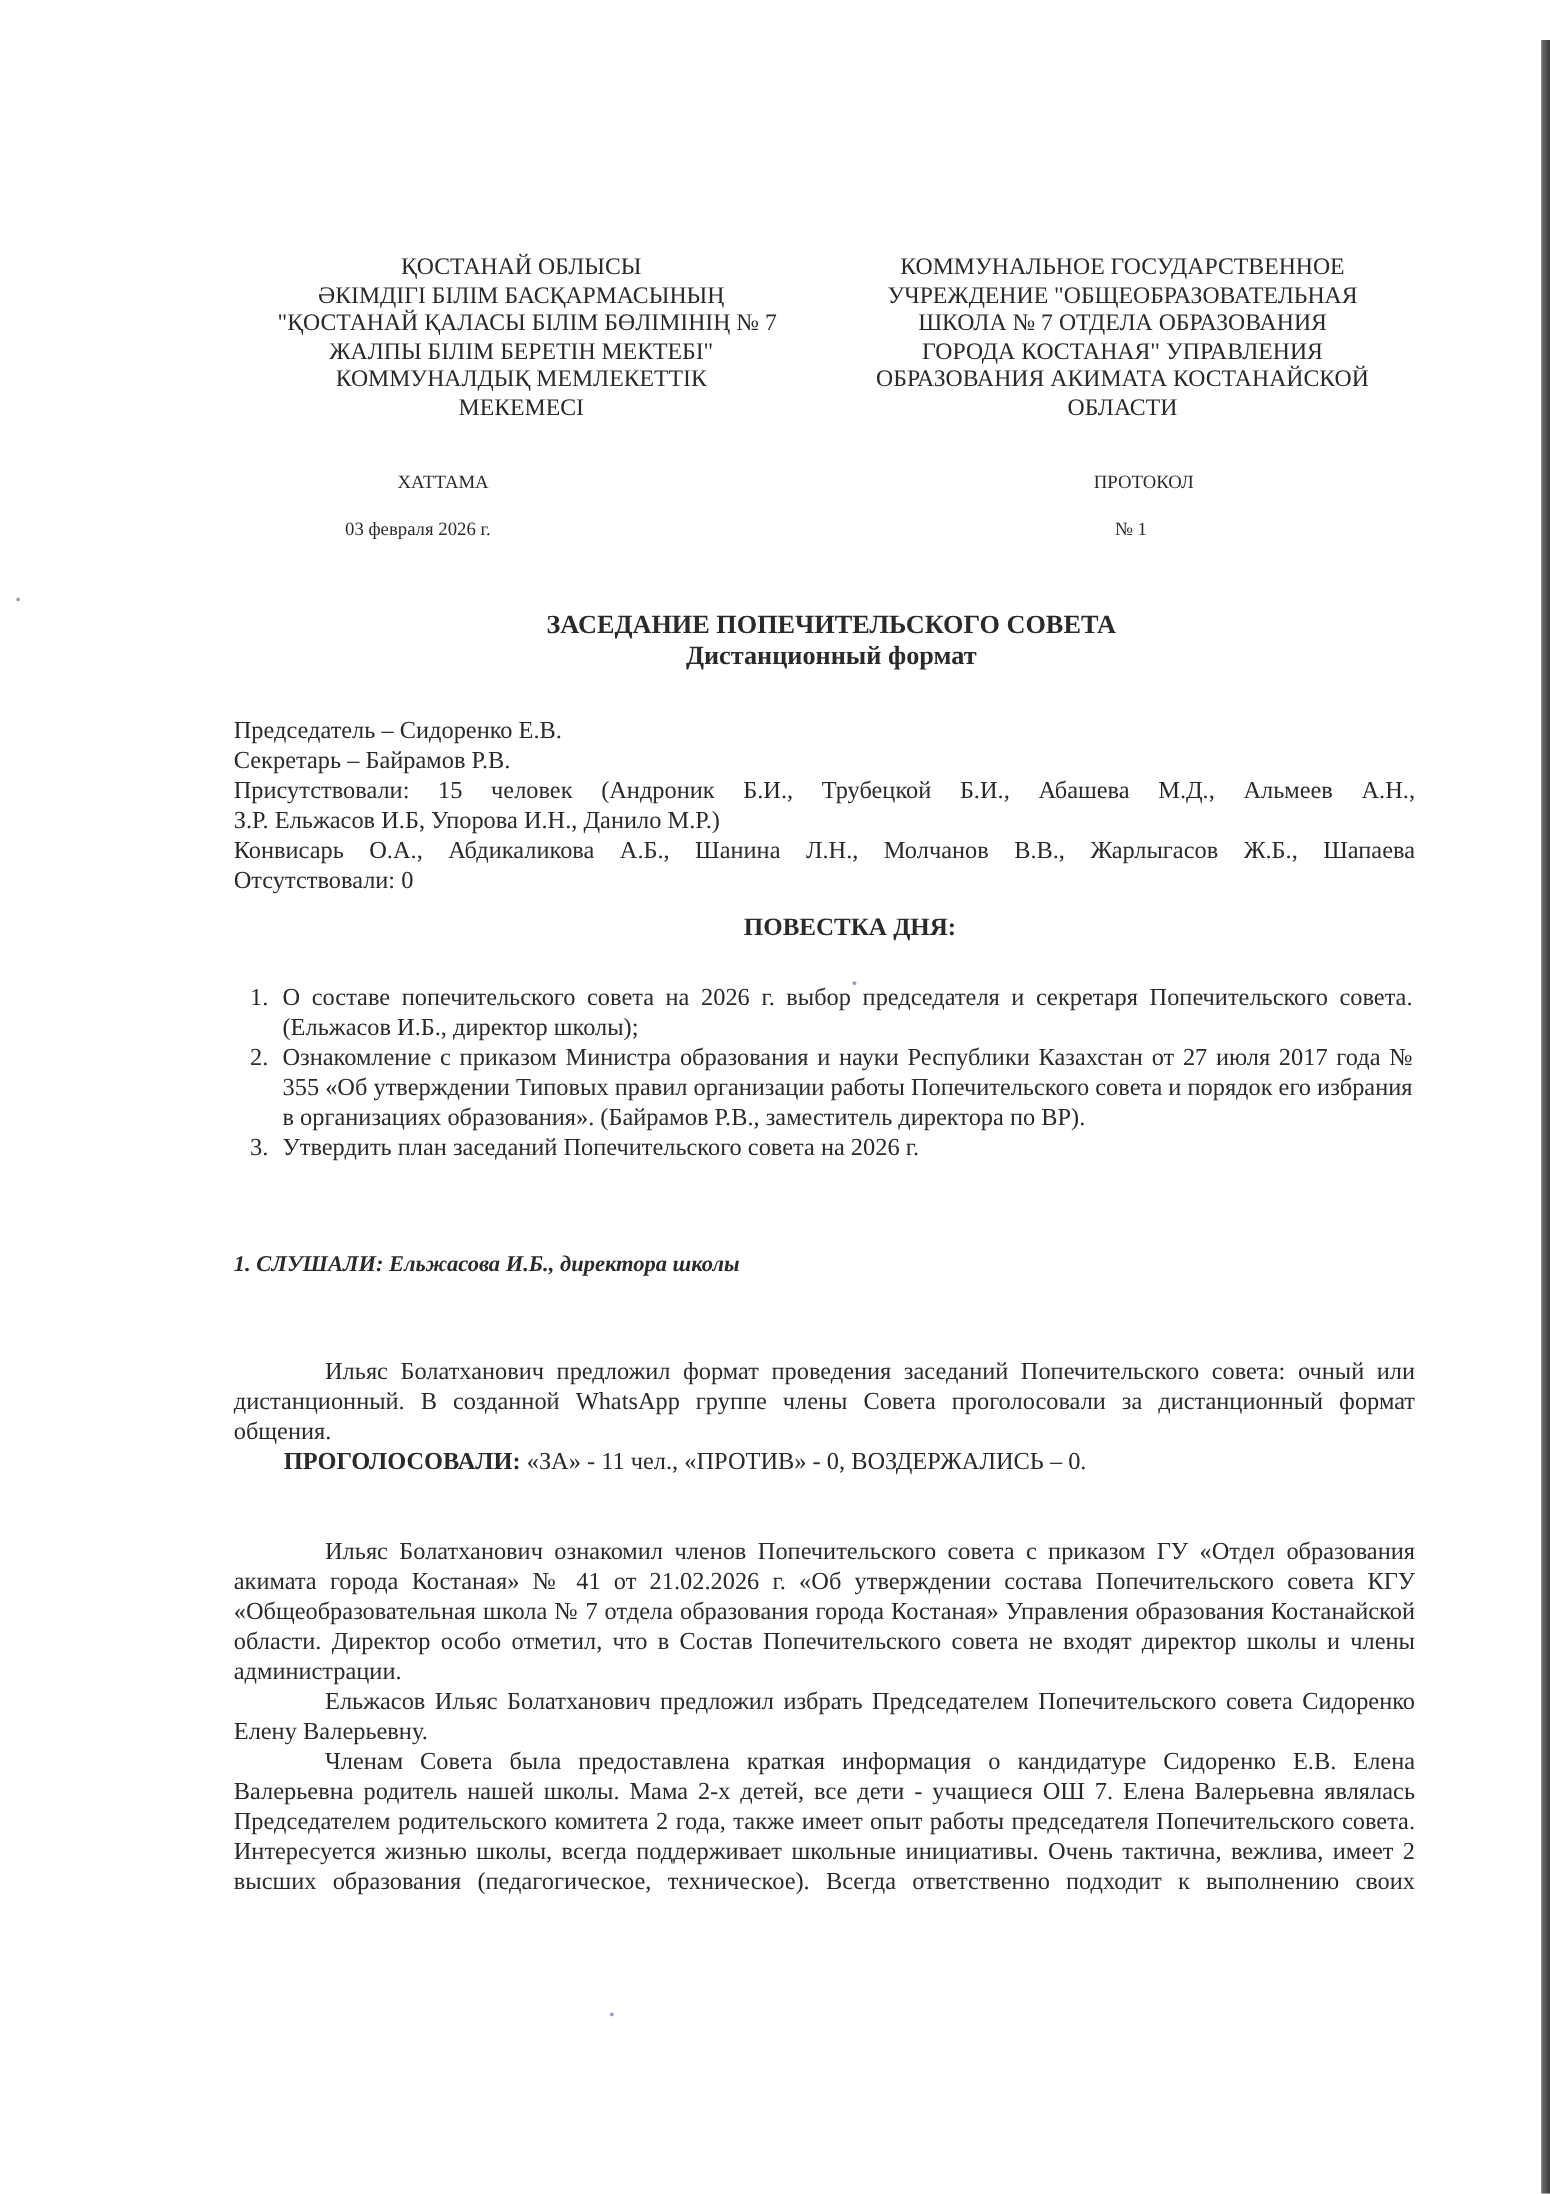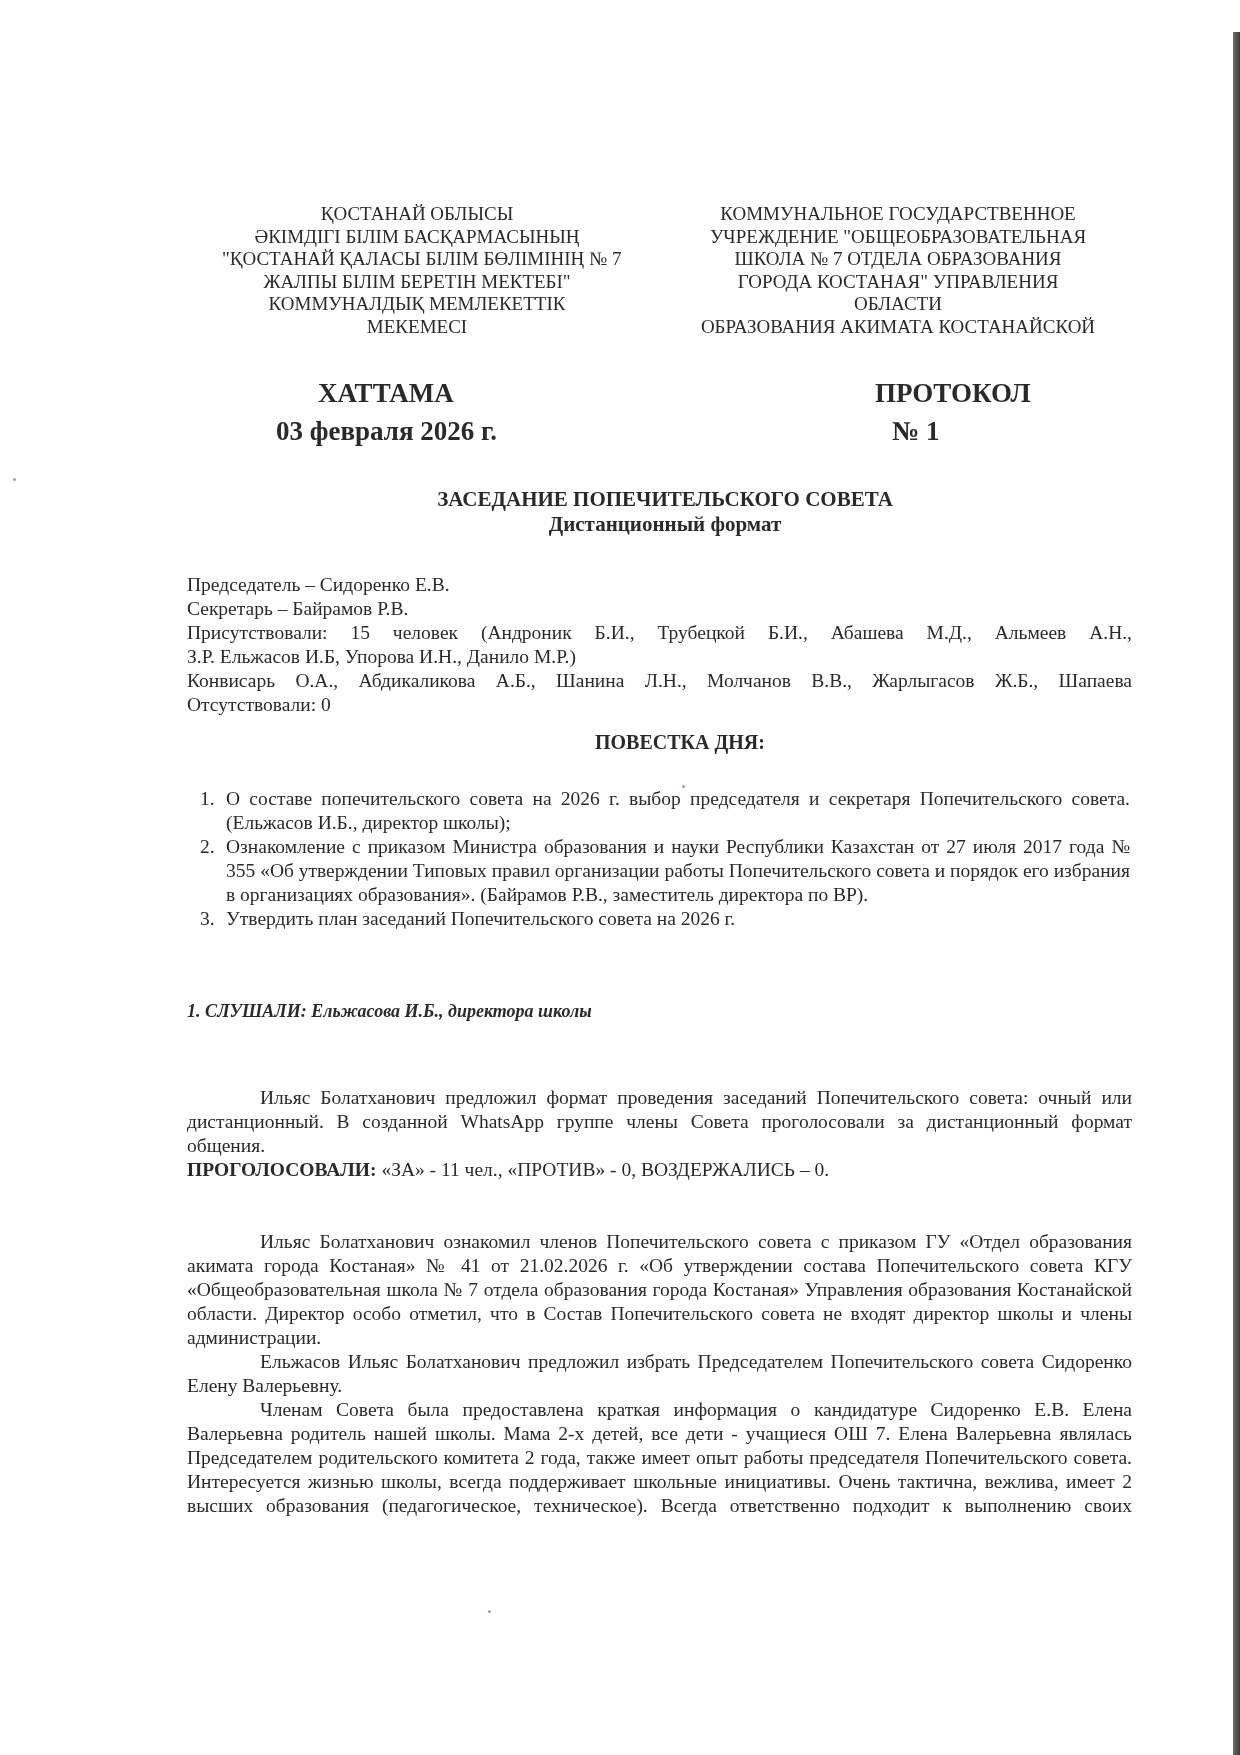--- a/index.html
+++ b/index.html
@@ -32,22 +32,22 @@
       font-size: 19px;
       line-height: 22.5px;
       text-transform: none;
     }
     .hdr-left { left: 222px; width: 390px; }
     .hdr-right { left: 668px; width: 460px; }
     .hdr-line { display: block; white-space: nowrap; }
 
     .title-l, .title-r {
       position: absolute;
-      font-weight: bold;
-      font-size: 27px;
+      font-weight: normal;
+      font-size: 15px;
       white-space: nowrap;
       text-align: center;
     }
     .doc-type-left { top: 378px; left: 318px; }
     .doc-type-right { top: 378px; left: 875px; }
     .doc-date { top: 416px; left: 276px; }
     .doc-number { top: 416px; left: 892px; }
 
     .meeting-title {
       position: absolute;
@@ -124,21 +124,21 @@
 
     .body-text {
       position: absolute;
       left: 187px;
       width: 945px;
       font-size: 19.5px;
       line-height: 24px;
       text-align: justify;
     }
     .body-text p { margin: 0; text-indent: 73px; }
-    .body-text p.noindent { text-indent: 0; }
+    .body-text p.noindent { text-indent: 0; margin-left: 40px; }
     .p1 { top: 1086px; }
     .p-vote { top: 1158px; }
     .p2 { top: 1230px; }
     .bold { font-weight: bold; }
 
     .speck {
       position: absolute;
       width: 3px; height: 3px;
       border-radius: 50%;
       background: #6a6ad0;
@@ -159,22 +159,22 @@
     <span class="hdr-line">ЖАЛПЫ БІЛІМ БЕРЕТІН МЕКТЕБІ"</span>
     <span class="hdr-line">КОММУНАЛДЫҚ МЕМЛЕКЕТТІК</span>
     <span class="hdr-line">МЕКЕМЕСІ</span>
   </div>
 
   <div class="hdr-col hdr-right">
     <span class="hdr-line">КОММУНАЛЬНОЕ ГОСУДАРСТВЕННОЕ</span>
     <span class="hdr-line">УЧРЕЖДЕНИЕ "ОБЩЕОБРАЗОВАТЕЛЬНАЯ</span>
     <span class="hdr-line">ШКОЛА № 7 ОТДЕЛА ОБРАЗОВАНИЯ</span>
     <span class="hdr-line">ГОРОДА КОСТАНАЯ" УПРАВЛЕНИЯ</span>
+    <span class="hdr-line">ОБРАЗОВАНИЯ АКИМАТА КОСТАНАЙСКОЙ</span>
     <span class="hdr-line">ОБЛАСТИ</span>
-    <span class="hdr-line">ОБРАЗОВАНИЯ АКИМАТА КОСТАНАЙСКОЙ</span>
   </div>
 
   <div class="title-l doc-type-left">ХАТТАМА</div>
   <div class="title-r doc-type-right">ПРОТОКОЛ</div>
   <div class="title-l doc-date">03 февраля 2026 г.</div>
   <div class="title-r doc-number">№ 1</div>
 
   <div class="meeting-title">ЗАСЕДАНИЕ ПОПЕЧИТЕЛЬСКОГО СОВЕТА</div>
   <div class="meeting-format">Дистанционный формат</div>
 

